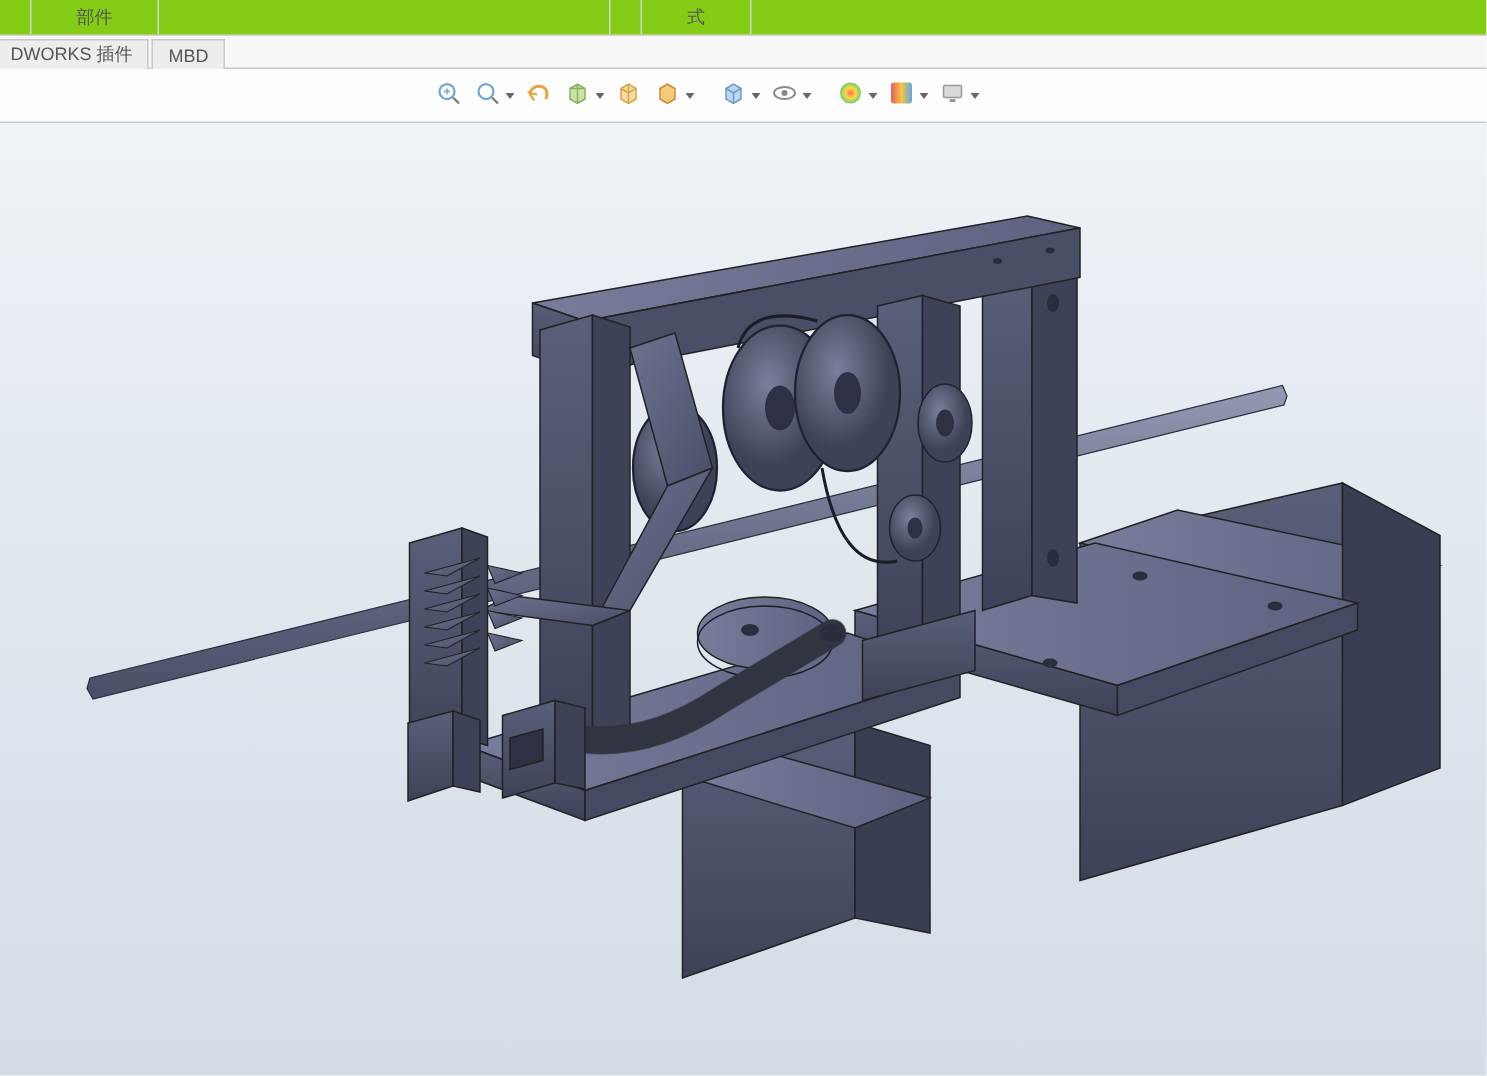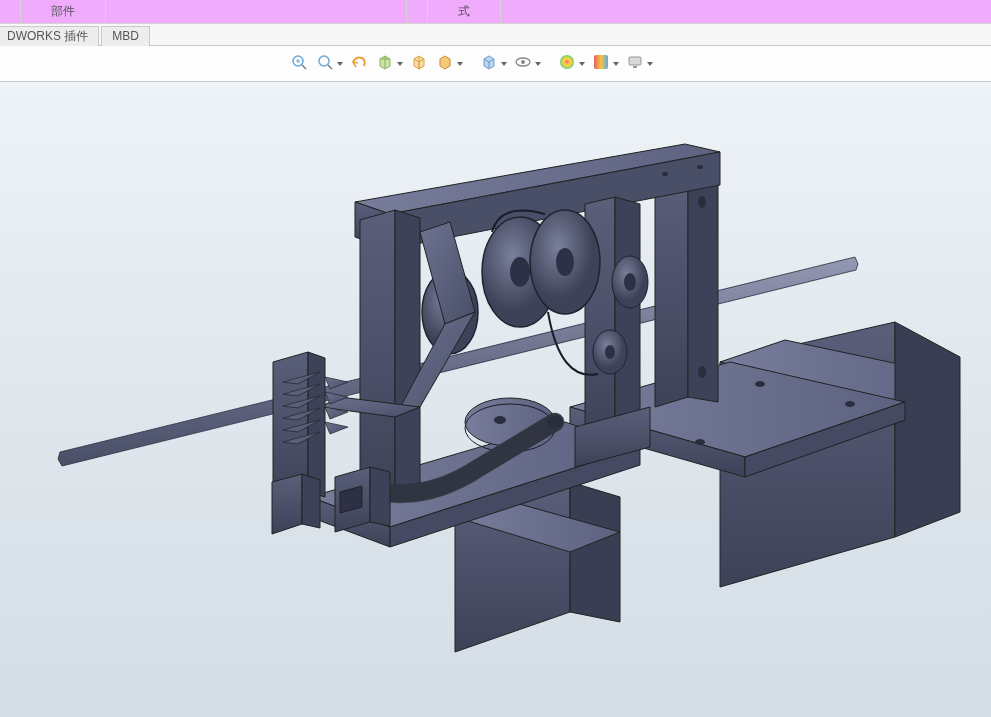--- a/index.html
+++ b/index.html
@@ -1,22 +1,22 @@
 <!DOCTYPE html>
 <html><head>
 <meta charset="utf-8">
 <style>
 *{margin:0;padding:0;box-sizing:border-box;font-family:"Microsoft YaHei",Arial,sans-serif;font-size:12px}
 html,body{width:991px;height:717px;overflow:hidden;background:#fff}
-.ribbon{height:24px;background:#f0abfc;border-bottom:1px solid #d4d4d4;display:flex;align-items:flex-end}
+.ribbon{height:24px;background:#84cc16;border-bottom:1px solid #d4d4d4;display:flex;align-items:flex-end}
 .ribbon-group{display:flex;align-items:center;height:100%;border-right:1px solid #d4d4d4;padding:0 30px;color:#555}
 .ribbon-group.small{padding:0 10px}
 .ribbon-gap{width:280px}
 .ribbon-label{color:#555}
-.tabbar{height:22px;background:#f7f7f7;border-bottom:1px solid #c8c8c8;display:flex;align-items:center}
+.tabbar{height:22px;background:#f7f7f7;border-bottom:1px solid #c8c8c8;display:flex;align-items:flex-start}
 .tabbar .tab{height:20px;padding:0 10px;background:#ededed;border:1px solid #c8c8c8;border-bottom:none;margin-top:2px;margin-right:2px;color:#555;display:flex;align-items:center}
 .tabbar .tab.first{margin-left:-4px}
 .tool-row{height:36px;background:#fdfdfd;border-bottom:1px solid #c8c8c8;display:flex;align-items:center;padding-left:288px;gap:4px}
 .tb-btn{width:22px;height:22px;display:flex;align-items:center;justify-content:center;border-radius:2px}
 .tb-dd{display:flex;align-items:center}
 .tb-dd .caret{width:8px;height:22px;display:flex;align-items:center;justify-content:center}
 .tb-dd .caret svg{width:6px;height:4px}
 .sep{width:6px}
 .viewport{position:absolute;top:82px;left:0;right:0;bottom:0;background:linear-gradient(to bottom,#eef3f7 0%,#e2e9ef 40%,#d4dde5 100%)}
 .viewport svg{position:absolute;top:0;left:0;width:100%;height:100%}

